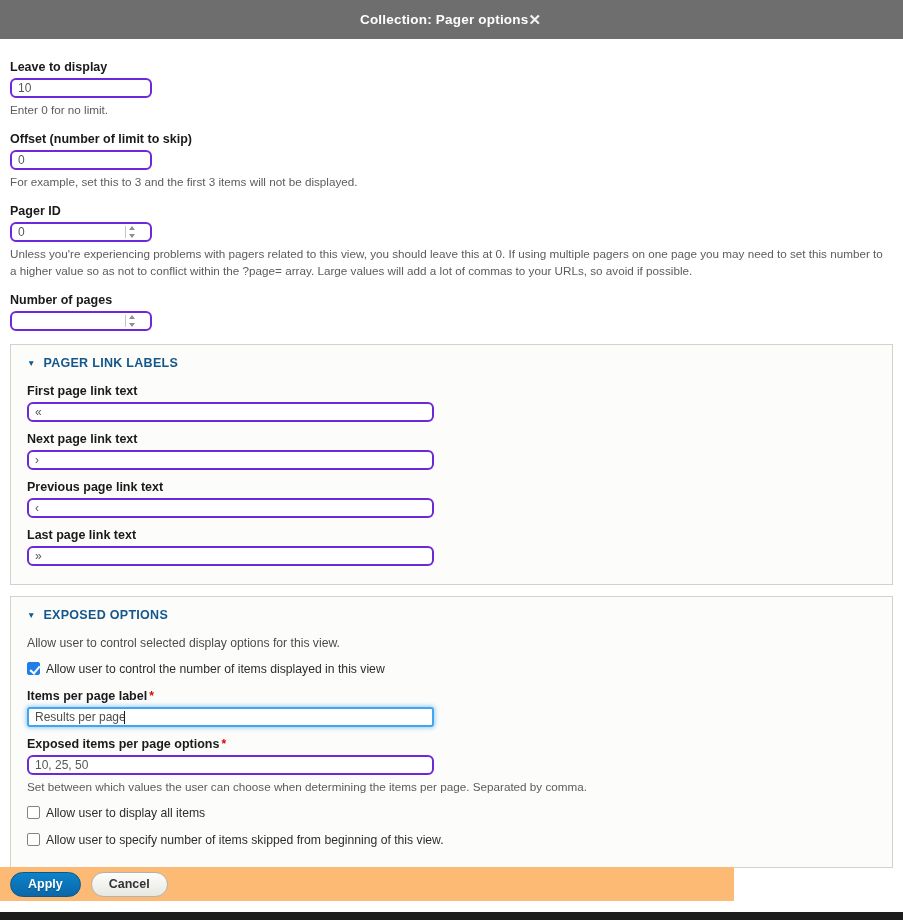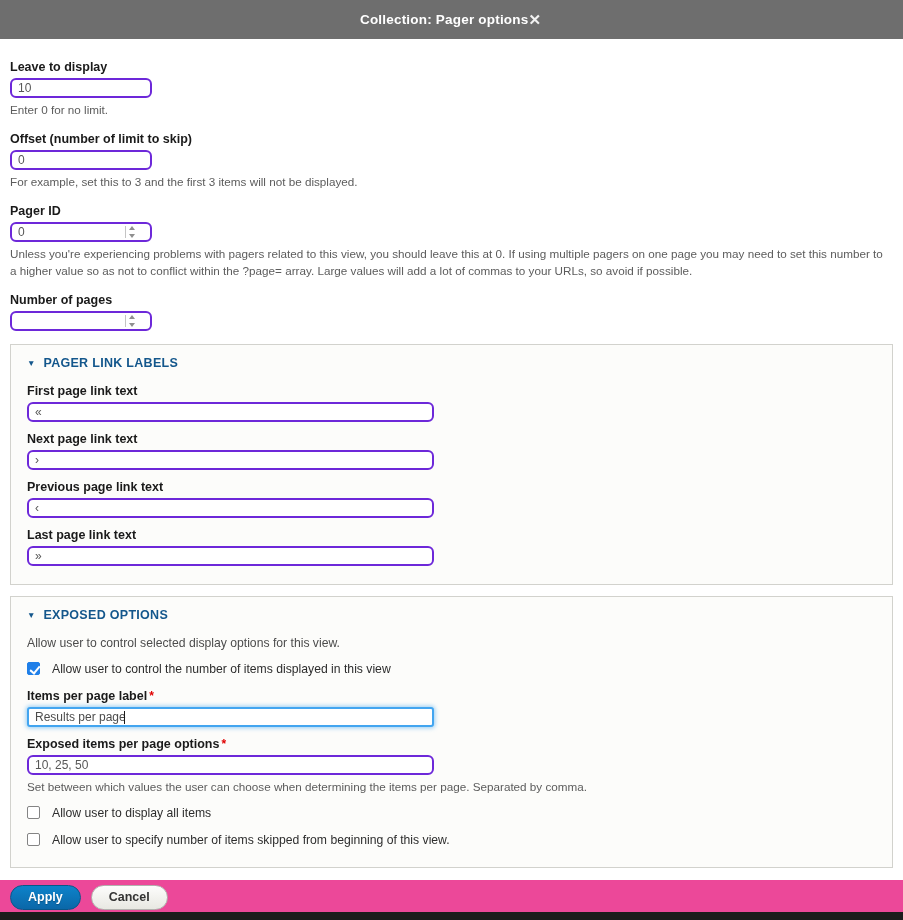--- a/index.html
+++ b/index.html
@@ -137,21 +137,21 @@
   .fieldset-intro {
     font-size: 12.2px;
     color: #4c4c4c;
     margin-bottom: 12px;
   }
 
   
   .checkbox-row {
     display: flex;
     align-items: center;
-    gap: 12px;
+    gap: 6px;
     margin-bottom: 13px;
     font-size: 12.2px;
     color: #2d2d2d;
   }
   .checkbox {
     width: 13px;
     height: 13px;
     border: 1px solid #848484;
     border-radius: 2px;
     background: #fff;
@@ -172,24 +172,24 @@
     height: 8px;
     border: solid #fff;
     border-width: 0 2px 2px 0;
     transform: rotate(40deg);
   }
 
   
   .modal-footer {
     position: absolute;
     left: 0;
-    bottom: 6px;
-    width: 903px;
+    bottom: 19px;
+    width: 734px;
     height: 34px;
-    background: #ec4899;
+    background: #fdba74;
     display: flex;
     align-items: center;
     gap: 10px;
     padding: 0 10px;
   }
   .btn {
     font-family: "Liberation Sans", sans-serif;
     font-size: 12.5px;
     font-weight: bold;
     border-radius: 20px;

